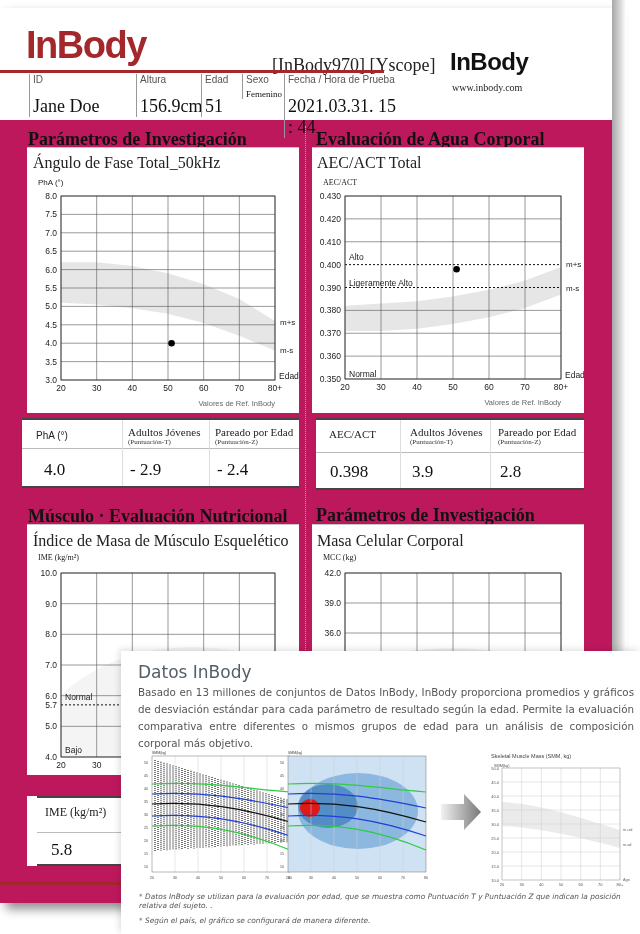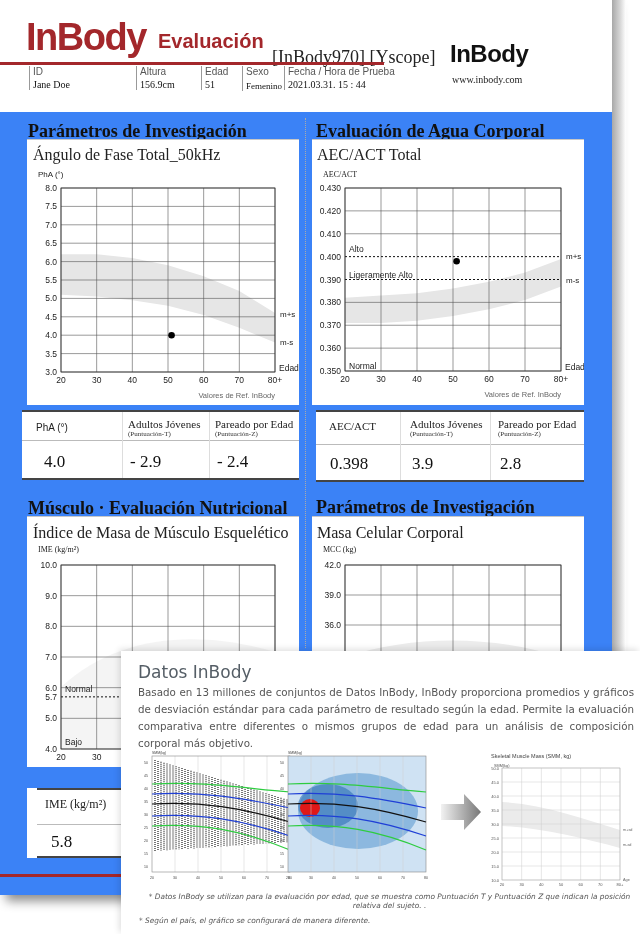--- a/index.html
+++ b/index.html
@@ -1,33 +1,33 @@
 <!DOCTYPE html>
 <html><head>
 <meta charset="utf-8">
 <style>
   * { box-sizing: border-box; margin: 0; padding: 0; }
   html, body { width: 640px; height: 934px; overflow: hidden; background: #ffffff; }
   body { position: relative; font-family: "Liberation Serif", serif; color: #111; }
 
   
-  .sheet { position: absolute; left: 0; top: 0; width: 612px; height: 895px; background: #3b82f6;
+  .sheet { position: absolute; left: 0; top: 8px; width: 612px; height: 895px; background: #be185d;
            box-shadow: 6px 6px 10px rgba(0,0,0,0.45); }
   .sheet-right-shadow { position: absolute; left: 612px; top: 0; width: 14px; height: 880px;
            background: linear-gradient(to right, #a8a8a8, #d8d8d8 60%, #ffffff); }
   .header { position: absolute; left: 0; top: 0; width: 612px; height: 112px; background: #ffffff; }
   .logo-main { position: absolute; left: 26px; top: 16px; font-family: "Liberation Sans", sans-serif;
            font-weight: bold; font-size: 38px; color: #a3272b; letter-spacing: -1.5px; }
   .logo-eval { position: absolute; left: 158px; top: 30px; font-family: "Liberation Sans", sans-serif;
            font-weight: bold; font-size: 20px; color: #a3272b; }
   .model { position: absolute; left: 272px; top: 47px; font-size: 18px; color: #222; }
   .red-rule { position: absolute; left: 0; top: 62px; width: 384px; height: 3px; background: #a3272b; }
   .info-cell { position: absolute; top: 66px; border-left: 1px solid #999; padding-left: 3px; }
   .info-label { font-family: "Liberation Sans", sans-serif; font-size: 10px; color: #555; display: block; }
-  .info-value { font-size: 10px; color: #111; display: block; margin-top: 2px; }
+  .info-value { font-size: 18px; color: #111; display: block; margin-top: 11px; }
   .info-value.small { font-size: 9px; margin-top: 4px; }
   .logo-right { position: absolute; left: 450px; top: 40px; font-family: "Liberation Sans", sans-serif;
            font-weight: bold; font-size: 24px; color: #111; letter-spacing: -0.5px; }
   .url { position: absolute; left: 452px; top: 74px; font-size: 10px; color: #222; }
 
   .section-title { position: absolute; font-weight: bold; font-size: 18px; color: #111; }
   .section-rule { position: absolute; height: 1px; background: #c8c8c8; }
   .panel { position: absolute; background: #ffffff; }
   .panel-title { position: absolute; font-size: 16px; color: #222; }
   .axis-title { position: absolute; font-family: "Liberation Sans", sans-serif; font-size: 8px; color: #222; }
@@ -47,29 +47,28 @@
   .td { position: absolute; top: 42px; font-size: 17px; color: #111; }
 
   .red-bottom { position: absolute; left: 0; top: 874px; width: 360px; height: 3px; background: #a3272b; }
 
   
   .overlay { position: absolute; left: 121px; top: 651px; width: 519px; height: 283px; background: #ffffff;
              box-shadow: -2px -2px 6px rgba(0,0,0,0.12); font-family: "DejaVu Sans", sans-serif; }
   .ov-title { position: absolute; left: 17px; top: 11px; font-size: 17px; color: #555e66; }
   .ov-body { position: absolute; left: 17px; top: 33px; width: 496px; font-size: 10.3px; line-height: 17px;
              color: #555; text-align: justify; }
-  .ov-note { position: absolute; left: 18px; font-size: 7.4px; font-style: italic; color: #555; text-align: center; }
+  .ov-note { position: absolute; left: 18px; font-size: 7.4px; font-style: italic; color: #555; }
 </style>
 </head>
 <body>
 
 <div class="sheet">
   <div class="header">
     <span class="logo-main">InBody</span>
-    <span class="logo-eval">Evaluación</span>
     <span class="model">[InBody970] [Yscope]</span>
     <div class="red-rule"></div>
 
     <div class="info-cell" style="left:29px;width:104px">
       <span class="info-label">ID</span>
       <span class="info-value">Jane Doe</span>
     </div>
     <div class="info-cell" style="left:136px;width:62px">
       <span class="info-label">Altura</span>
       <span class="info-value">156.9cm</span>

